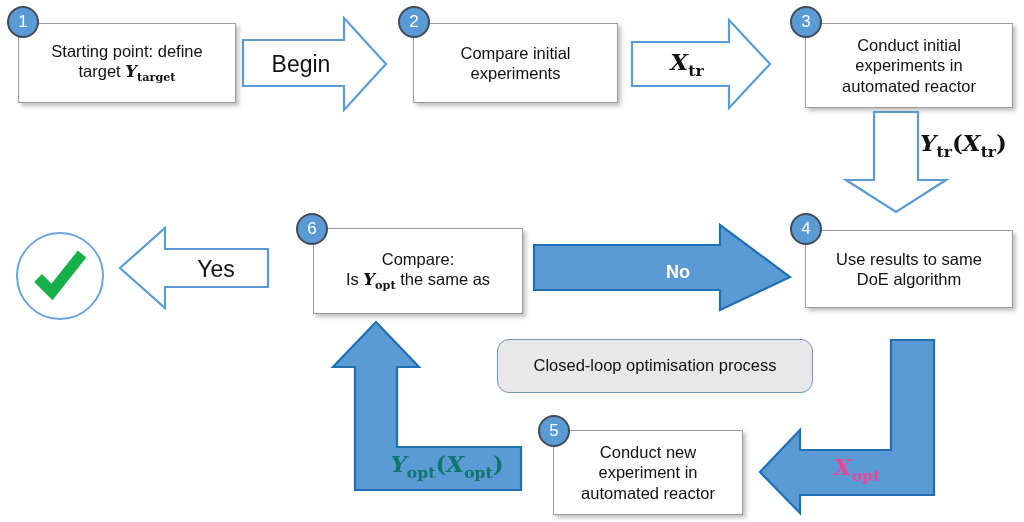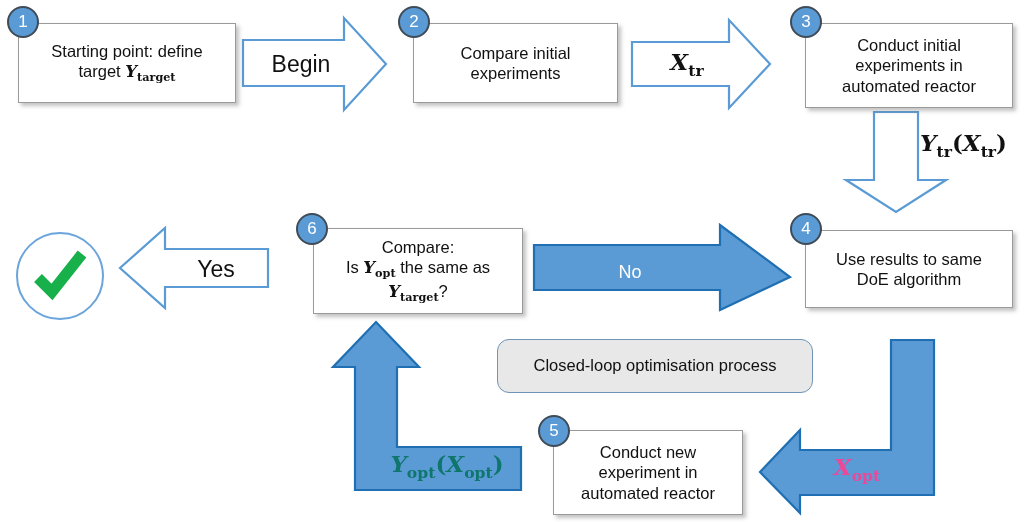--- a/index.html
+++ b/index.html
@@ -82,21 +82,21 @@
   </div>
 
   <div class="albl dark" style="left:645px;top:48px;width:84px;height:32px;">
     <span class="mvar"><i>X</i><sub>tr</sub></span>
   </div>
 
   <div class="albl dark" style="left:920px;top:132px;width:100px;height:26px;justify-content:flex-start;">
     <span class="mvar"><i>Y</i><sub>tr</sub>(<i>X</i><sub>tr</sub>)</span>
   </div>
 
-  <div class="albl light" style="left:570px;top:258px;width:120px;height:28px;font-weight:400;font-size:18px;">
+  <div class="albl light" style="left:570px;top:258px;width:120px;height:28px;font-weight:700;font-size:18px;justify-content:flex-end;">
     <span>No</span>
   </div>
 
   <div class="albl light" style="left:812px;top:455px;width:90px;height:28px;">
     <span class="mvar" style="color:#ec4899;"><i>X</i><sub>opt</sub></span>
   </div>
 
   <div class="albl light" style="left:372px;top:452px;width:150px;height:28px;">
     <span class="mvar" style="color:#0f766e;"><i>Y</i><sub>opt</sub>(<i>X</i><sub>opt</sub>)</span>
   </div>
@@ -154,21 +154,20 @@
     </div>
   </div>
   <div class="badge" style="left:538px;top:415px;">
     <span>5</span>
   </div>
 
   <div class="box" style="left:313px;top:228px;width:210px;height:86px;">
     <div>
       <span class="t">Compare:</span>
       <span class="t"><b>Is </b><span class="mvar"><i>Y</i><sub>opt</sub></span><b> the same as</b></span>
-      <span class="t"><span class="mvar"><i>Y</i><sub>target</sub></span><b>?</b></span>
     </div>
   </div>
   <div class="badge" style="left:296px;top:213px;">
     <span>6</span>
   </div>
 
   <div class="callout" style="left:497px;top:339px;width:316px;height:54px;">
     <div>
       <span class="t">Closed-loop optimisation</span>
       <span class="t">process</span>

